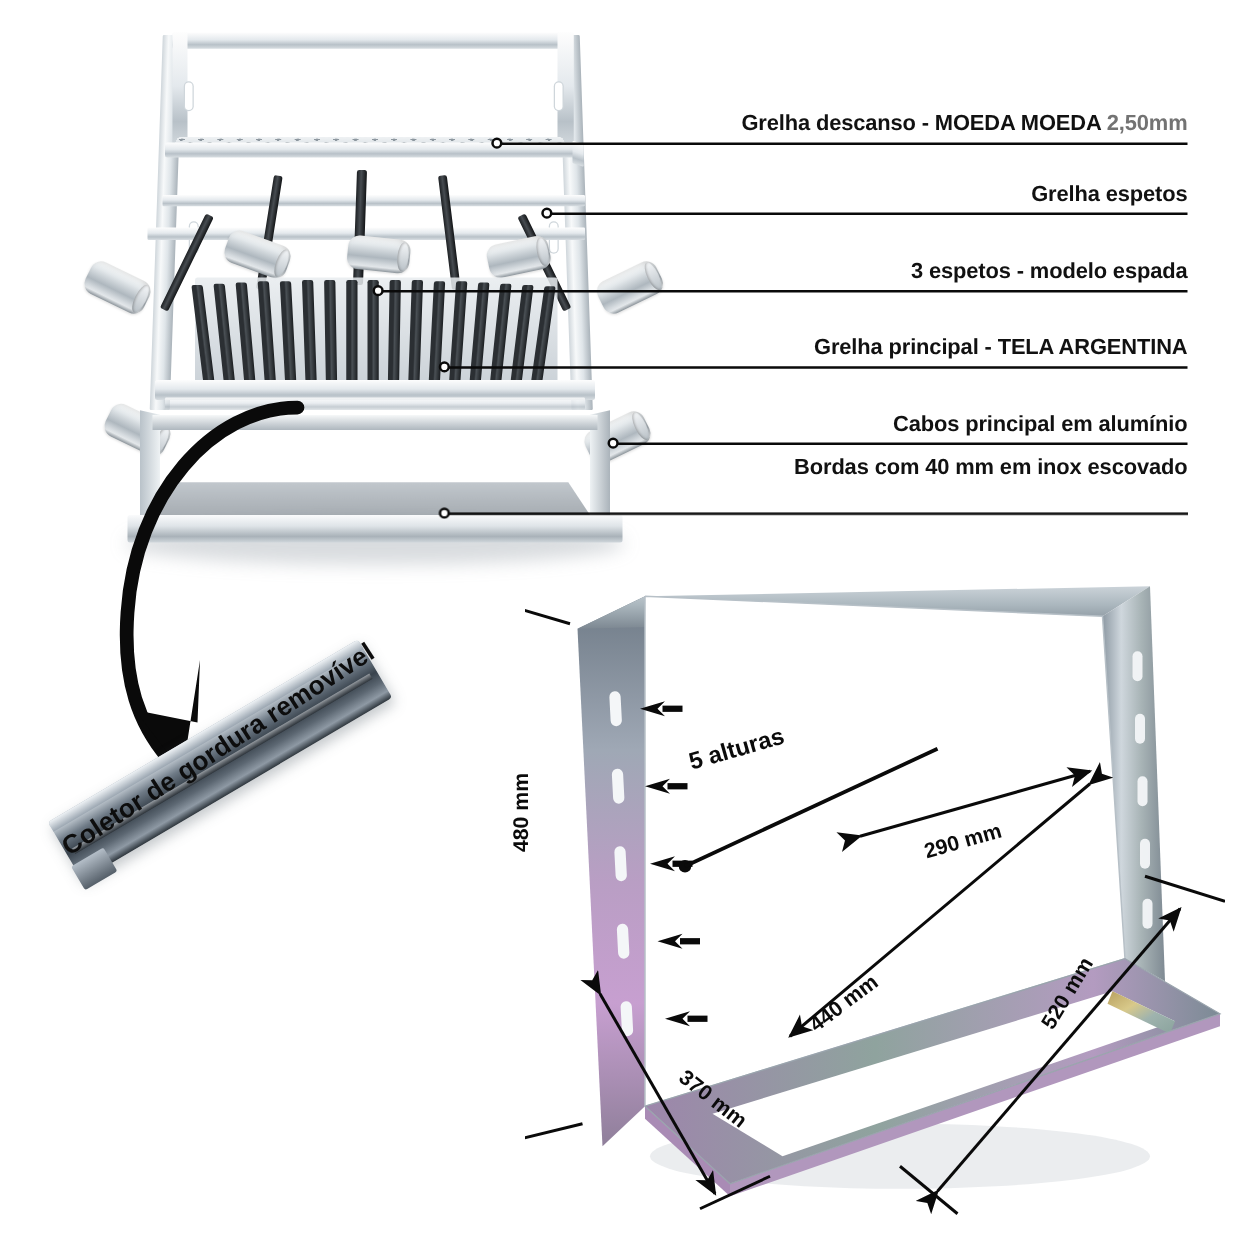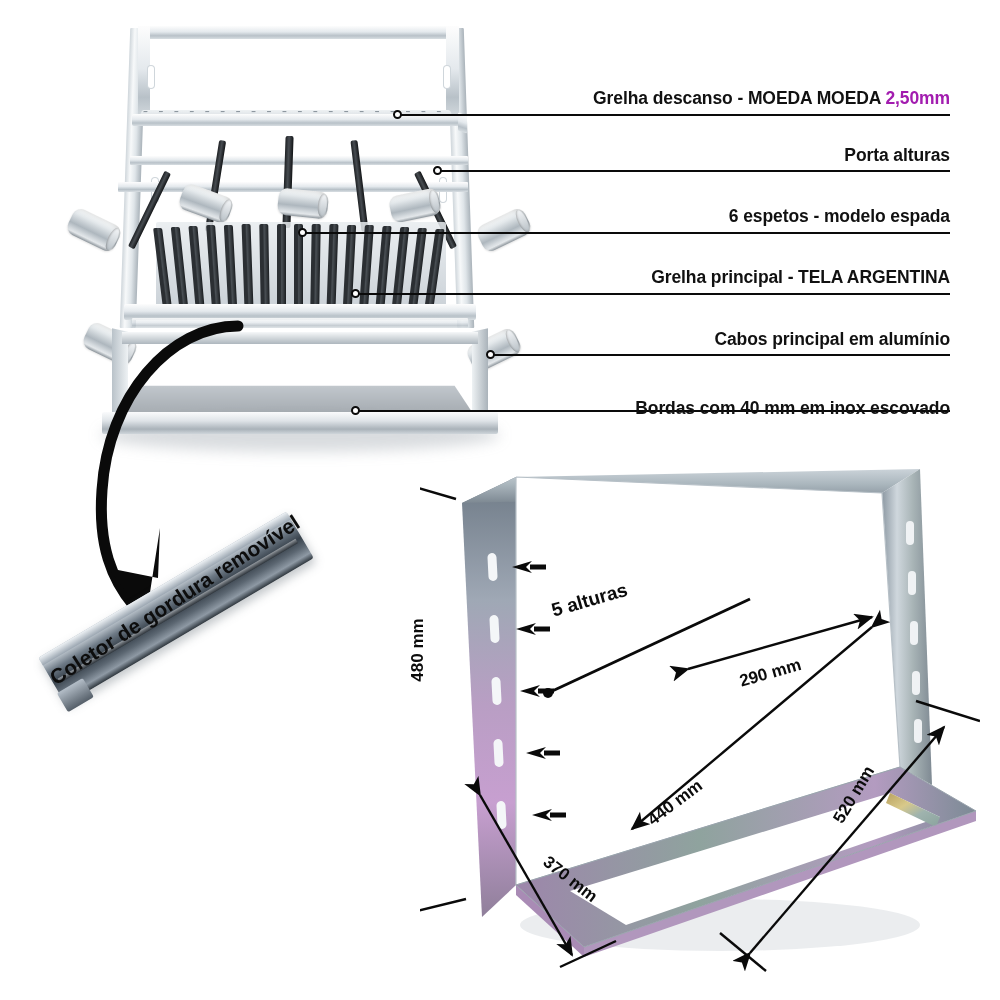--- a/index.html
+++ b/index.html
@@ -8,21 +8,21 @@
     font-family:"Liberation Sans","DejaVu Sans",sans-serif;
     -webkit-font-smoothing:antialiased;
   }
   #stage{position:absolute;inset:0;width:1000px;height:1000px;background:#ffffff;}
 
   
   .callout-label{
     position:absolute;right:50px;text-align:right;white-space:nowrap;
     font-weight:bold;font-size:17.5px;color:#111;letter-spacing:-.1px;
   }
-  .callout-label .red{color:#a21caf;}
+  .callout-label .red{color:#737373;}
   .callout-rule{position:absolute;height:0;border-top:2.2px solid #0a0a0a;}
   .callout-dot{
     position:absolute;width:9px;height:9px;border-radius:50%;
     background:#fff;border:2.2px solid #0a0a0a;box-sizing:border-box;
   }
 
   
   #grill{position:absolute;left:60px;top:18px;width:480px;height:430px;}
   .g-abs{position:absolute;}
 
@@ -181,37 +181,37 @@
   </div>
 
   <div>
 
     <div class="callout-rule" style="left:397px;top:114px;width:553px;"></div>
     <div class="callout-dot" style="left:392.5px;top:109.5px;"></div>
     <div class="callout-label" style="top:88px;"><span>Grelha descanso - MOEDA MOEDA</span> <span class="red">2,50mm</span></div>
 
     <div class="callout-rule" style="left:437px;top:170px;width:513px;"></div>
     <div class="callout-dot" style="left:432.5px;top:165.5px;"></div>
-    <div class="callout-label" style="top:145px;"><span>Porta alturas</span></div>
+    <div class="callout-label" style="top:145px;"><span>Grelha espetos</span></div>
 
     <div class="callout-rule" style="left:302px;top:232px;width:648px;"></div>
     <div class="callout-dot" style="left:297.5px;top:227.5px;"></div>
-    <div class="callout-label" style="top:206px;"><span>6 espetos - modelo espada</span></div>
+    <div class="callout-label" style="top:206px;"><span>3 espetos - modelo espada</span></div>
 
     <div class="callout-rule" style="left:355px;top:293px;width:595px;"></div>
     <div class="callout-dot" style="left:350.5px;top:288.5px;"></div>
     <div class="callout-label" style="top:267px;margin-left:23px;"><span>Grelha principal - TELA ARGENTINA</span></div>
 
     <div class="callout-rule" style="left:490px;top:354px;width:460px;"></div>
     <div class="callout-dot" style="left:485.5px;top:349.5px;"></div>
     <div class="callout-label" style="top:329px;"><span>Cabos principal em alumínio</span></div>
 
     <div class="callout-rule" style="left:355px;top:410px;width:595px;"></div>
     <div class="callout-dot" style="left:350.5px;top:405.5px;"></div>
-    <div class="callout-label" style="top:398px;"><span>Bordas com 40 mm em inox escovado</span></div>
+    <div class="callout-label" style="top:363px;"><span>Bordas com 40 mm em inox escovado</span></div>
   </div>
 
   <svg id="curvedArrow" viewBox="0 0 280 340">
     <path d="M 188 26 C 120 26 58 96 52 190 C 48 246 62 280 84 306" fill="none" stroke="#0a0a0a" stroke-width="11" stroke-linecap="round"></path>
     <path d="M 96 318 L 58 268 L 108 278 L 110 228 Z" fill="#0a0a0a"></path>
   </svg>
 
   <div id="collector">
     <div class="collector-body">
       <div class="collector-lip"></div>

